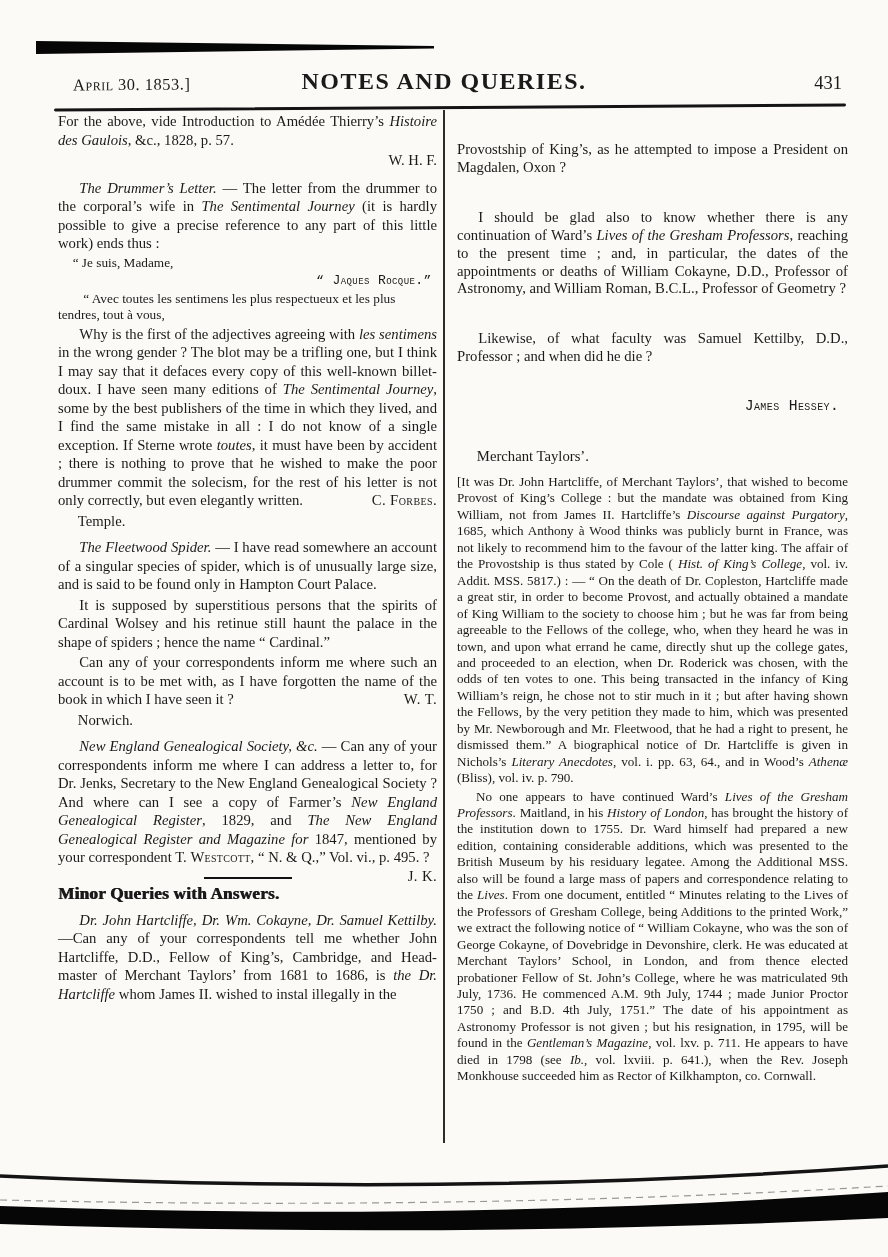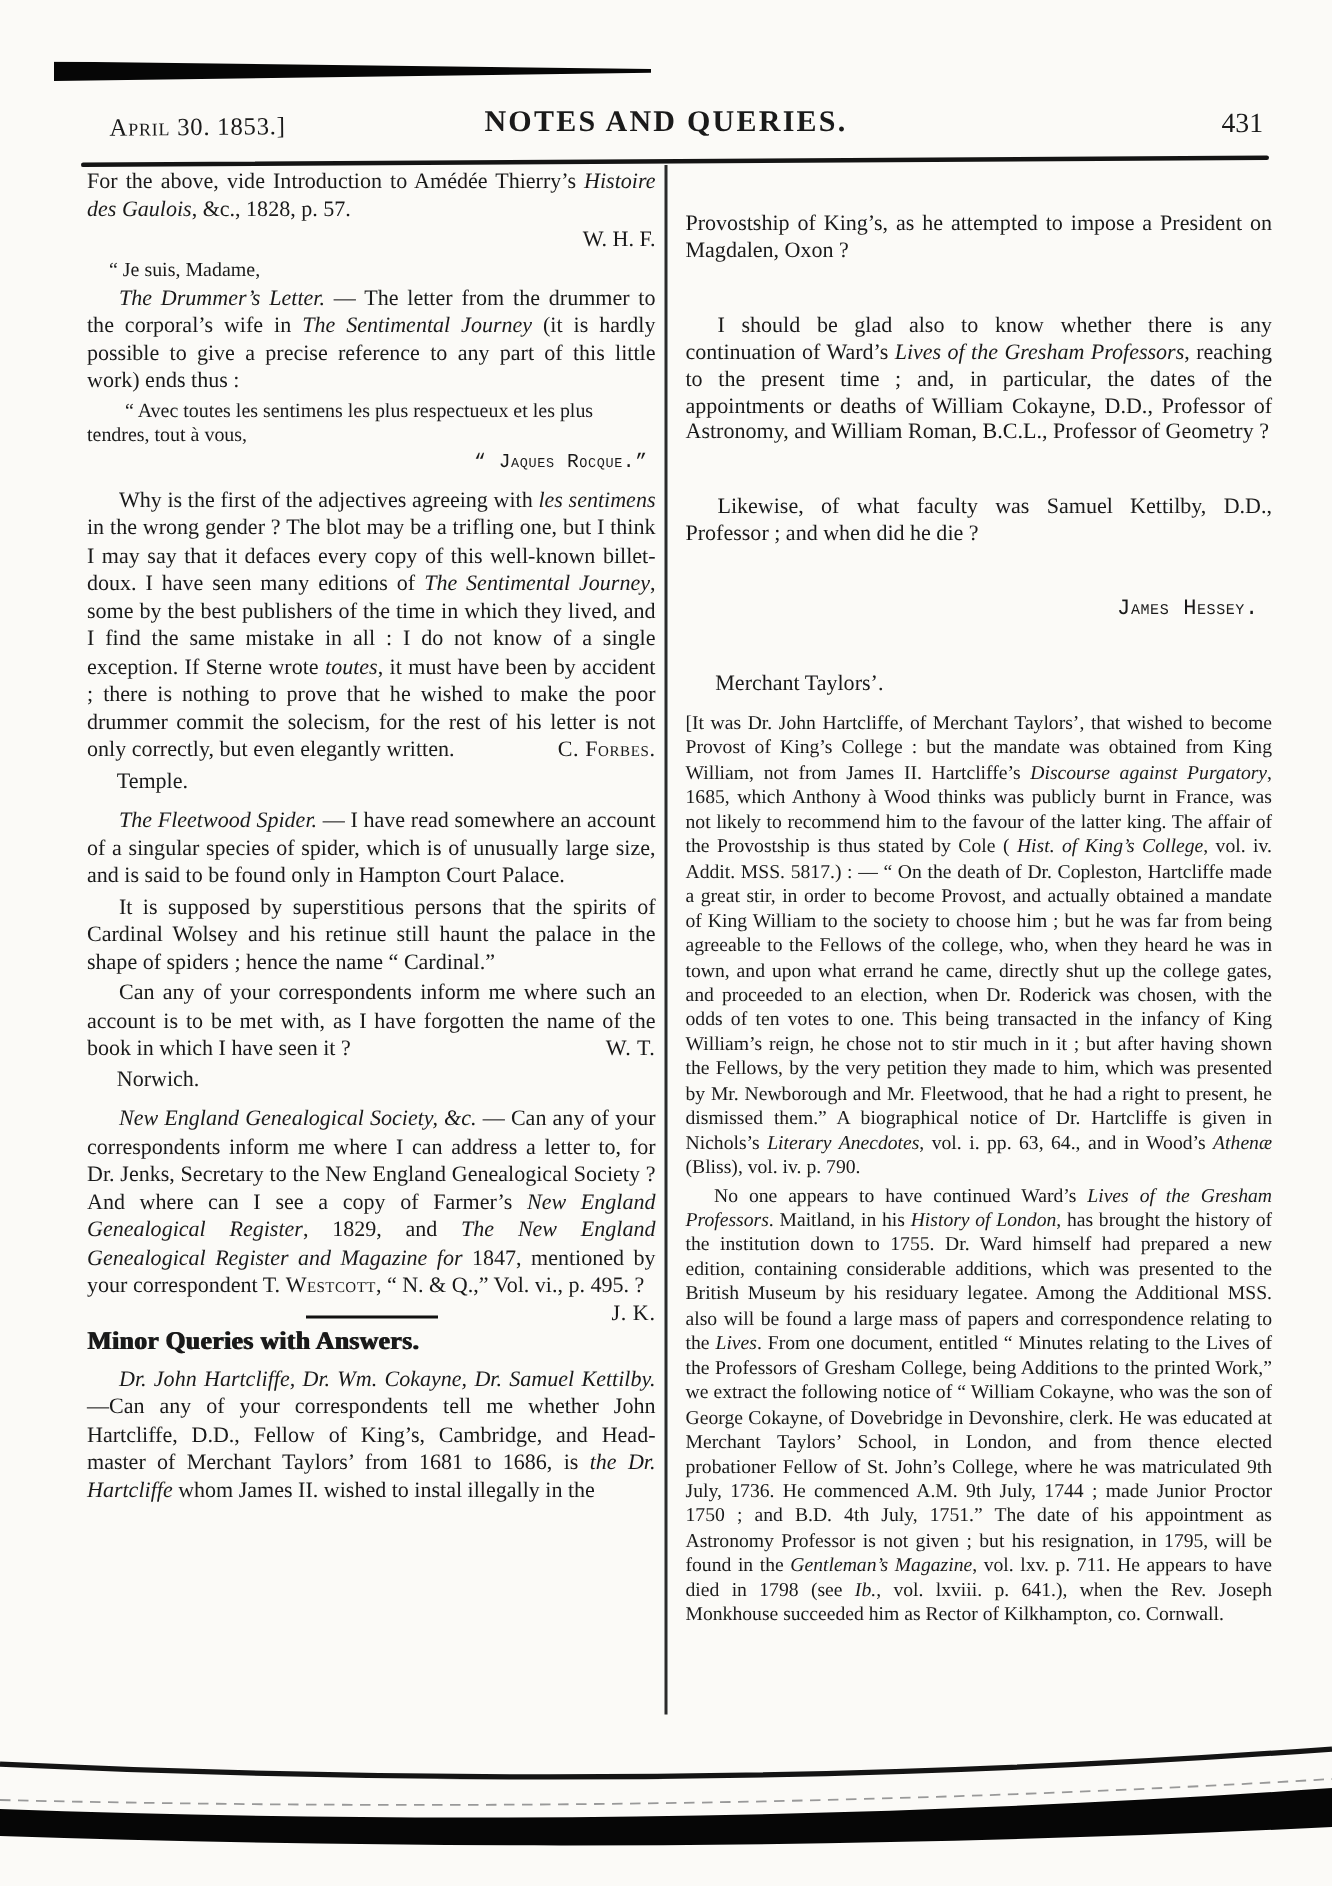--- a/index.html
+++ b/index.html
@@ -3,21 +3,21 @@
 <meta charset="utf-8">
 <style>
   html,body{margin:0;padding:0;}
   body{
     width:888px;height:1257px;position:relative;overflow:hidden;
     background:#fbfaf7;color:#1a1a1a;
     font-family:"Liberation Serif","DejaVu Serif",serif;
     font-size:14.7px;line-height:18.5px;
   }
   .hdr-date{position:absolute;left:73px;top:76px;font-variant:small-caps;font-weight:400;font-size:16.5px;letter-spacing:.5px;transform:rotate(-.5deg);}
-  .hdr-title{position:absolute;left:0;right:0;top:72px;text-align:center;font-weight:700;font-size:20px;letter-spacing:1.5px;}
+  .hdr-title{position:absolute;left:0;right:0;top:72px;text-align:center;font-weight:700;font-size:24px;letter-spacing:1.5px;}
   .hdr-page{position:absolute;right:46px;top:74px;font-size:18.5px;}
   .hdr-rule{position:absolute;left:54px;top:106px;width:792px;height:2.5px;background:#141414;transform:rotate(-.35deg);border-radius:2px;}
   .artifact-top{position:absolute;left:36px;top:41px;width:398px;height:13px;background:#060606;
     clip-path:polygon(0 0,100% 38%,100% 58%,0 100%);}
   .divider{position:absolute;left:443px;top:110px;width:1.5px;height:1033px;background:#2b2b2b;}
   .col{position:absolute;text-align:justify;}
   .col-left{left:58px;top:112px;width:379px;}
   .col-right{left:457px;top:109px;width:391px;}
   .col-right .blk:not(.small){line-height:17.9px;margin-top:32px;}
   .blk{clear:both;margin:0 0 2px 0;}
@@ -48,24 +48,24 @@
 <div class="hdr-date">April 30. 1853.]</div>
 <div class="hdr-title">NOTES AND QUERIES.</div>
 <div class="hdr-page">431</div>
 <div class="hdr-rule"></div>
 
 <div class="divider"></div>
 
 <div class="col col-left">
     <div class="blk para noindent"><span class="">For the above, vide Introduction to Amédée Thierry’s </span><span class="it ">Histoire des Gaulois</span><span class="">, &amp;c., 1828, p. 57.</span></div>
     <div class="blk sigline">W. H. F.</div>
+    <div class="blk para"><span class="it ">The Drummer’s Letter.</span><span class=""> — The letter from the drummer to the corporal’s wife in </span><span class="it ">The Sentimental Journey</span><span class=""> (it is hardly possible to give a precise reference to any part of this little work) ends thus :</span></div>
     <div class="blk quoteline">“ Je suis, Madame,</div>
-    <div class="blk para"><span class="it ">The Drummer’s Letter.</span><span class=""> — The letter from the drummer to the corporal’s wife in </span><span class="it ">The Sentimental Journey</span><span class=""> (it is hardly possible to give a precise reference to any part of this little work) ends thus :</span></div>
+    <div class="blk sigline small sc" style="padding-right: 0.4em;">“ Jaques Rocque.”</div>
     <div class="blk quoteline hang">“ Avec toutes les sentimens les plus respectueux et les plus tendres, tout à vous,</div>
-    <div class="blk sigline small sc" style="padding-right: 0.4em;">“ Jaques Rocque.”</div>
     <div class="blk para"><span class="">Why is the first of the adjectives agreeing with </span><span class="it ">les sentimens</span><span class=""> in the wrong gender ? The blot may be a trifling one, but I think I may say that it defaces every copy of this well-known billet-doux. I have seen many editions of </span><span class="it ">The Sentimental Journey</span><span class="">, some by the best publishers of the time in which they lived, and I find the same mistake in all : I do not know of a single exception. If Sterne wrote </span><span class="it ">toutes</span><span class="">, it must have been by accident ; there is nothing to prove that he wished to make the poor drummer commit the solecism, for the rest of his letter is not only correctly, but even elegantly written.</span><span class="sig">C. Forbes.</span></div>
     <div class="blk place">Temple.</div>
     <div class="blk para"><span class="it ">The Fleetwood Spider.</span><span class=""> — I have read somewhere an account of a singular species of spider, which is of unusually large size, and is said to be found only in Hampton Court Palace.</span></div>
     <div class="blk para"><span class="">It is supposed by superstitious persons that the spirits of Cardinal Wolsey and his retinue still haunt the palace in the shape of spiders ; hence the name “ Cardinal.”</span></div>
     <div class="blk para"><span class="">Can any of your correspondents inform me where such an account is to be met with, as I have forgotten the name of the book in which I have seen it ?</span><span class="sig">W. T.</span></div>
     <div class="blk place">Norwich.</div>
     <div class="blk para"><span class="it ">New England Genealogical Society, &amp;c.</span><span class=""> — Can any of your correspondents inform me where I can address a letter to, for Dr. Jenks, Secretary to the New England Genealogical Society ?  And where can I see a copy of Farmer’s </span><span class="it ">New England Genealogical Register</span><span class="">, 1829, and </span><span class="it ">The New England Genealogical Register and Magazine for</span><span class=""> 1847, mentioned by your correspondent T. </span><span class="sc ">Westcott</span><span class="">, “ N. &amp; Q.,” Vol. vi., p. 495. ?</span><span class="sig">J. K.</span></div>
     <div class="rule-short"></div>
     <div class="blk heading">Minor Queries with Answers.</div>
     <div class="blk para"><span class="it ">Dr. John Hartcliffe, Dr. Wm. Cokayne, Dr. Samuel Kettilby.</span><span class="">—Can any of your correspondents tell me whether John Hartcliffe, D.D., Fellow of King’s, Cambridge, and Head-master of Merchant Taylors’ from 1681 to 1686, is </span><span class="it ">the Dr. Hartcliffe</span><span class=""> whom James II. wished to instal illegally in the</span></div>

